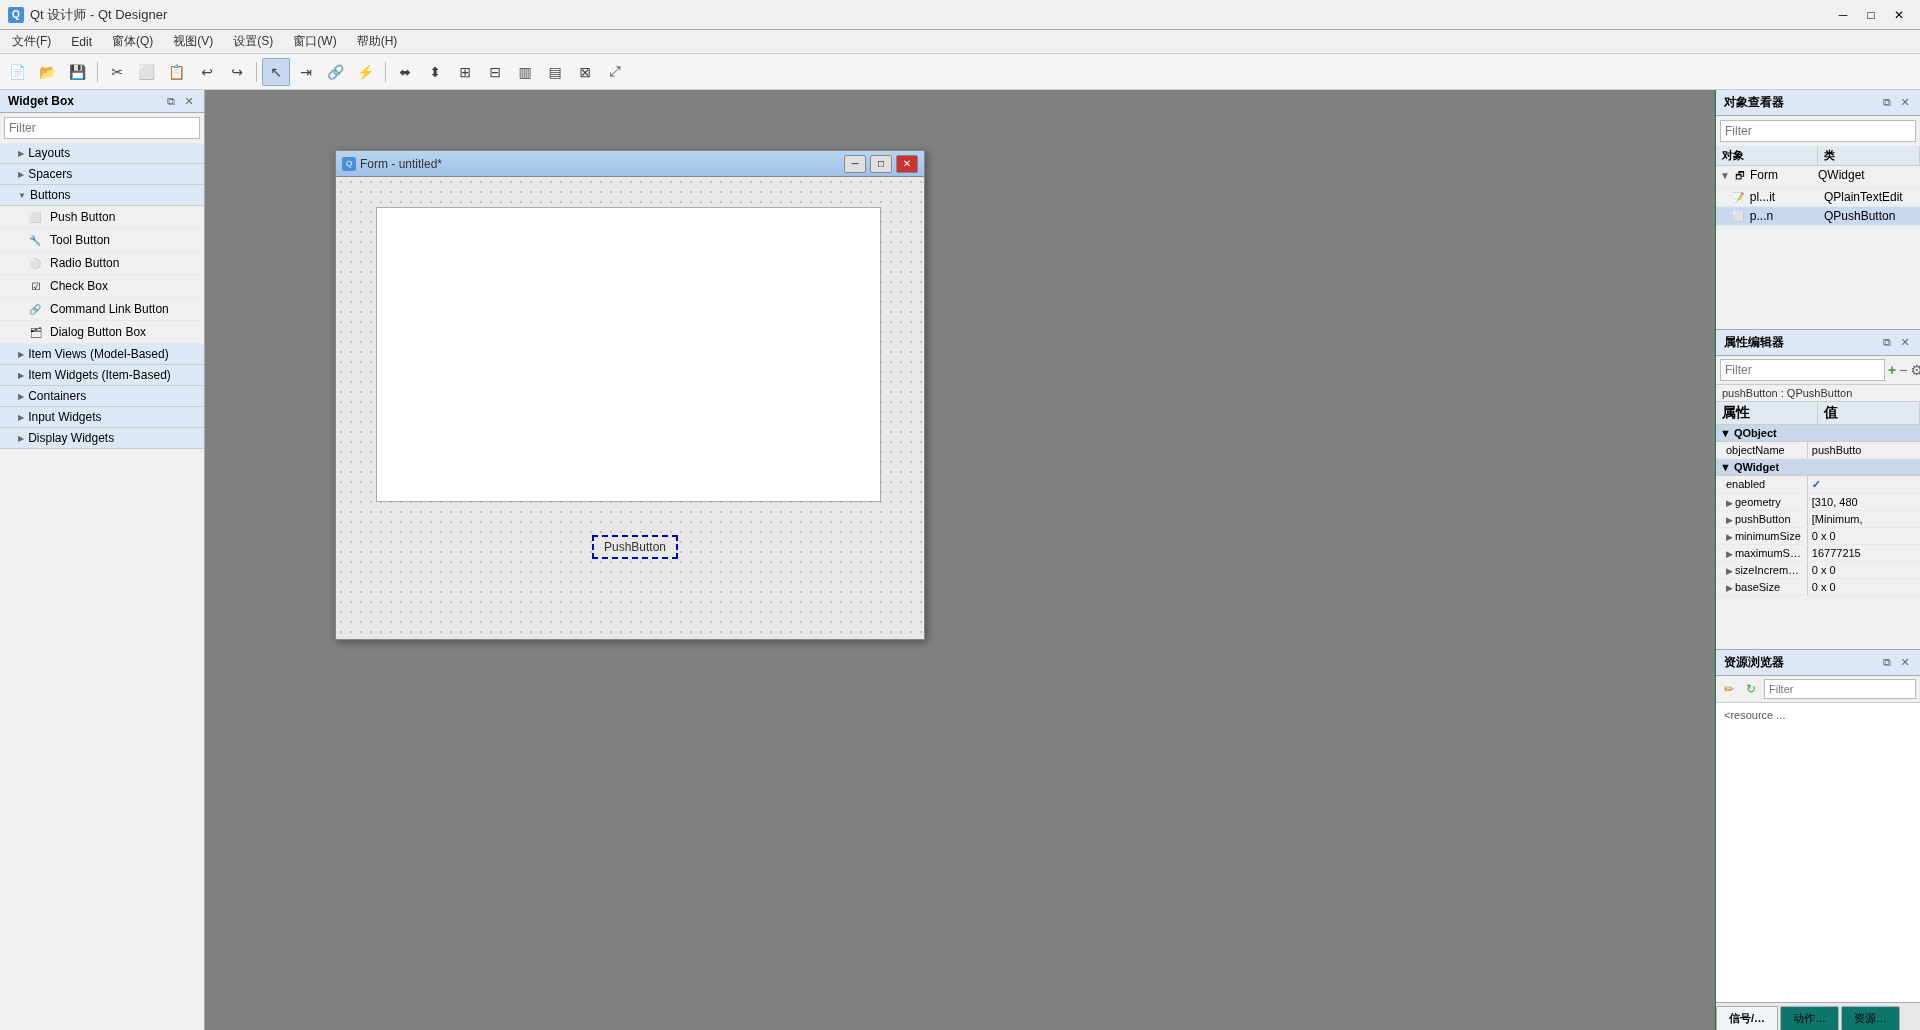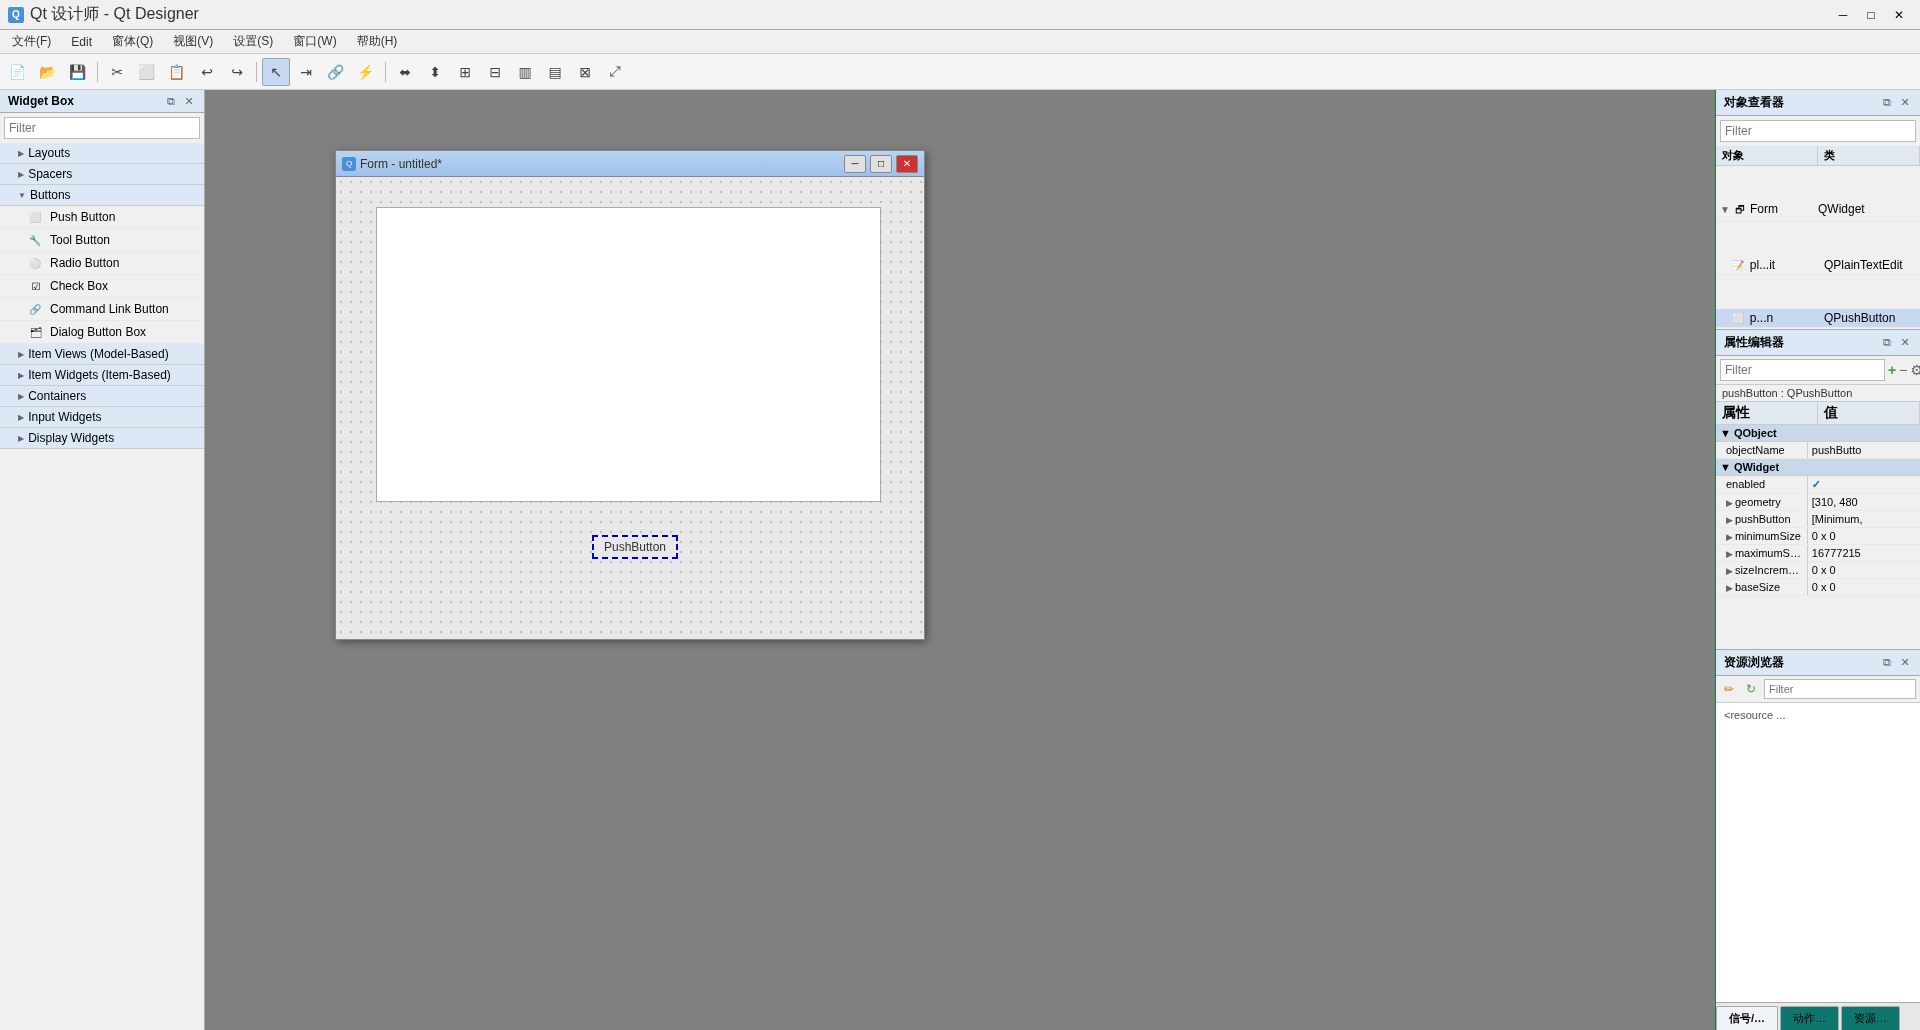--- a/index.html
+++ b/index.html
@@ -29,21 +29,21 @@
     }
     .title-bar-icon {
       width: 16px;
       height: 16px;
       background: #4a90d9;
       border-radius: 2px;
       display: flex; align-items: center; justify-content: center;
       color: white; font-size: 10px; font-weight: bold;
     }
     .title-bar-text {
-      font-size: 16px;
+      font-size: 13px;
       color: #333;
     }
     .title-bar-controls {
       display: flex;
       gap: 2px;
     }
     .title-btn {
       width: 26px;
       height: 20px;
       border: none;
@@ -290,21 +290,20 @@
     .obj-tree {
       overflow-y: auto;
       flex: 1;
       font-size: 12px;
     }
     .obj-row {
       display: flex;
       padding: 2px 4px;
       border-bottom: 1px solid #e8e8e8;
       cursor: pointer;
-      margin-top: 34px;
     }
     .obj-row.selected { background: #c8d8f0; }
     .obj-cell { flex: 1; overflow: hidden; text-overflow: ellipsis; white-space: nowrap; }
     .obj-expand { color: #666; margin-right: 2px; font-size: 10px; }
 
     
     .property-editor {
       flex: 1;
       border-bottom: 1px solid #aaa;
       display: flex;

